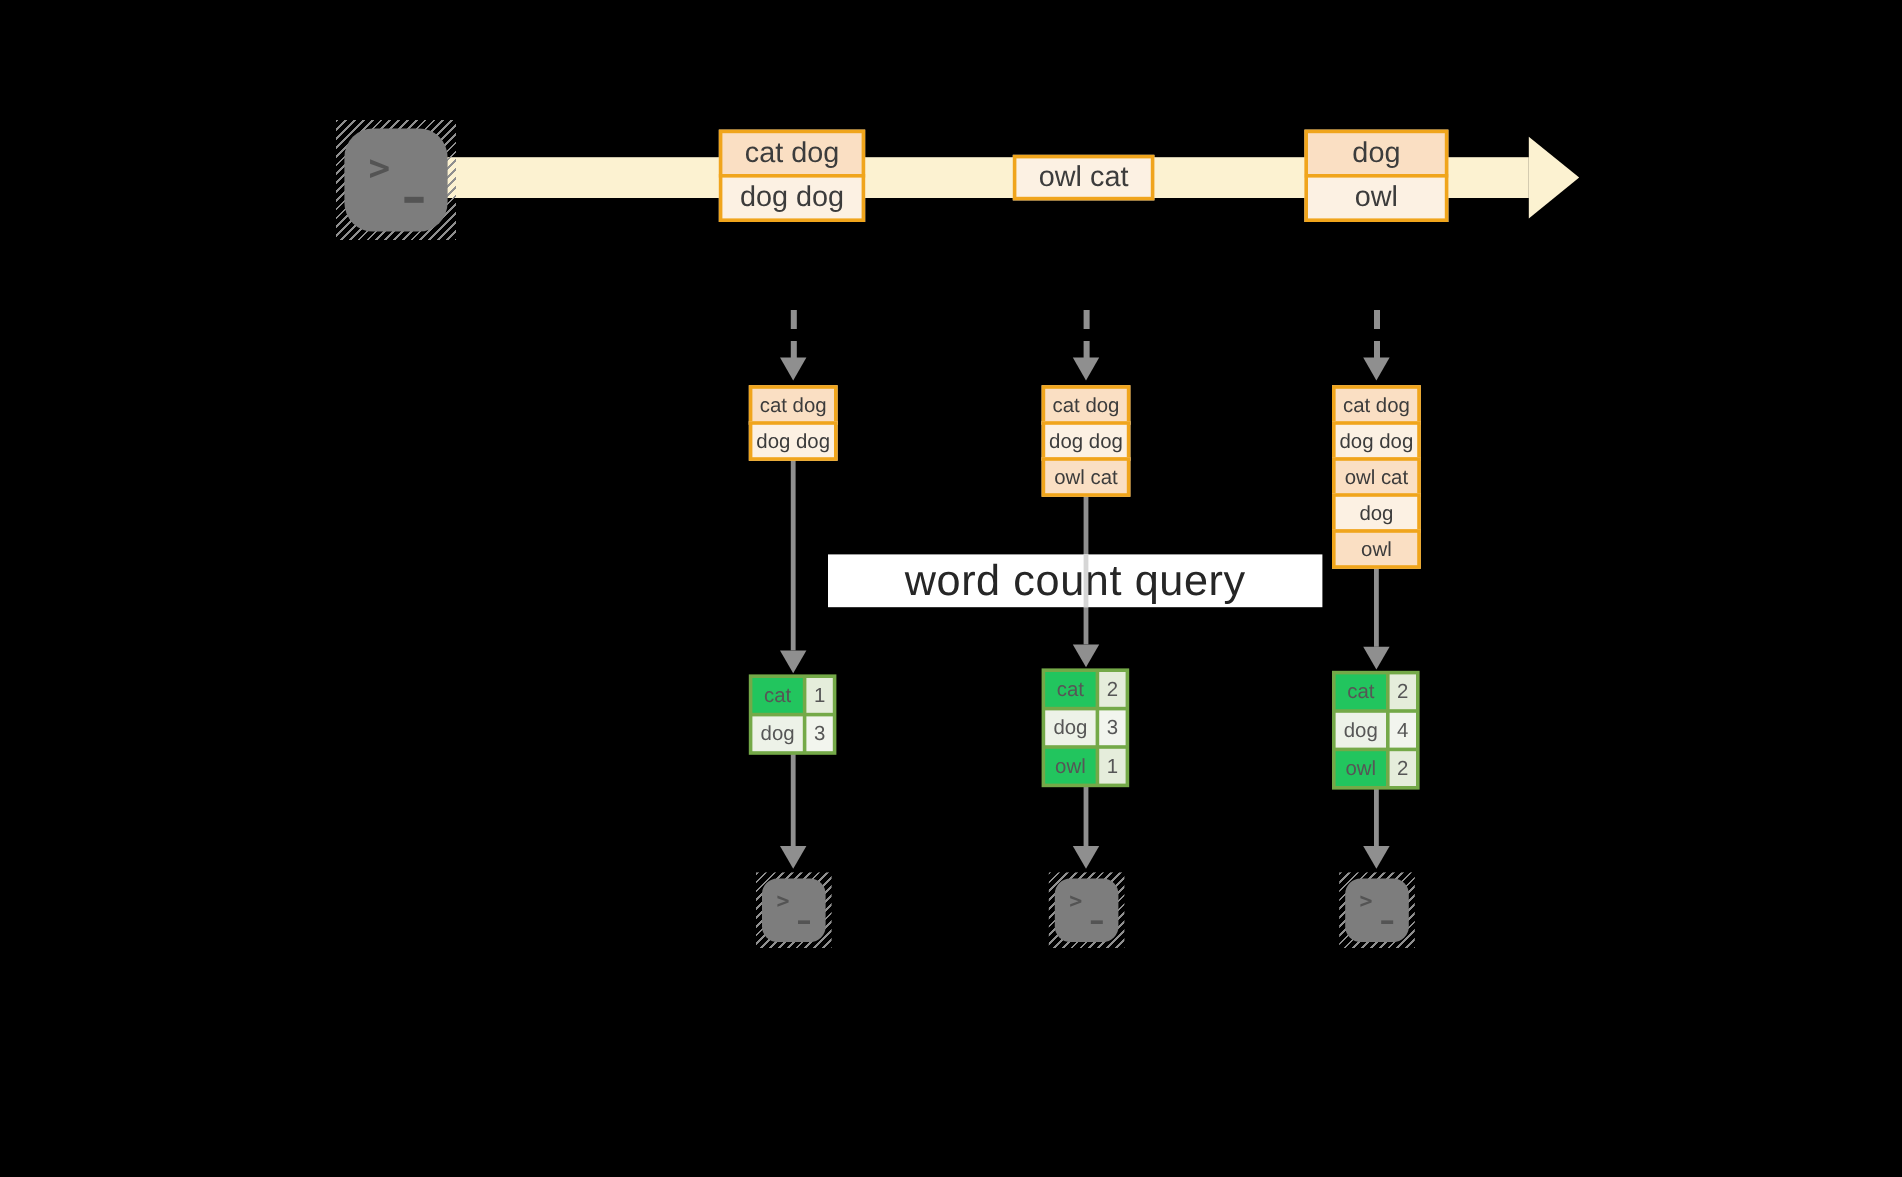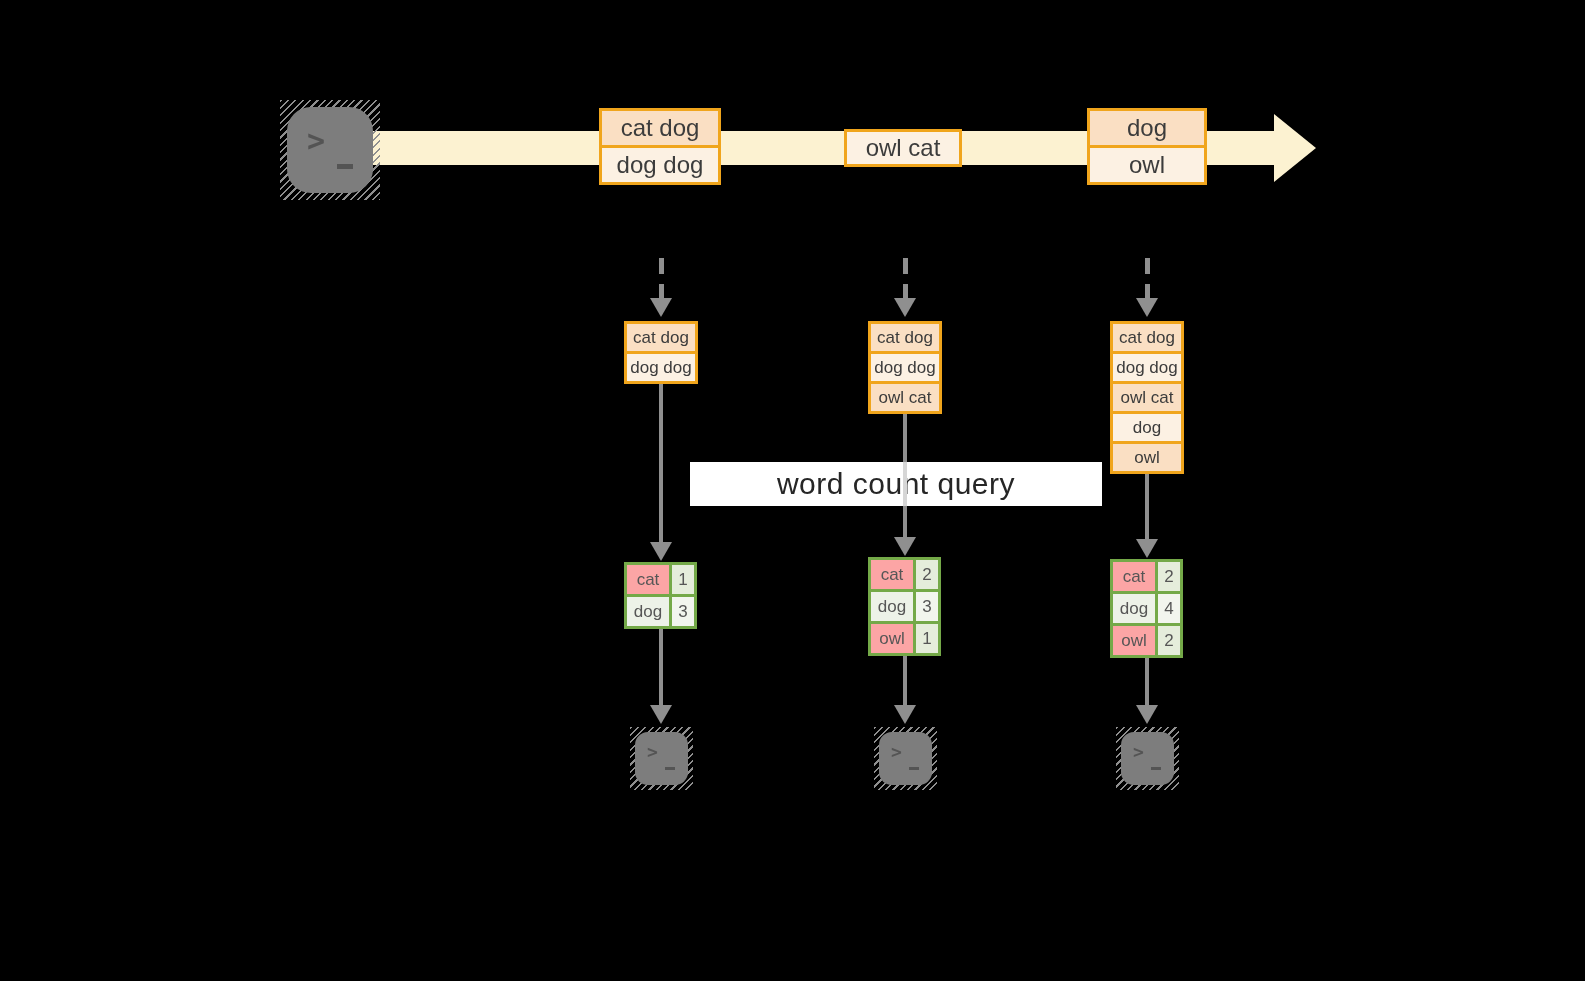--- a/index.html
+++ b/index.html
@@ -37,27 +37,27 @@
   
   .stack{position:absolute;width:74px;z-index:2;}
   .st-row{box-sizing:border-box;width:100%;height:33px;line-height:27px;border:3px solid #f0a51c;
           text-align:center;font-size:17px;color:#3c3c3c;}
   .st-row + .st-row{margin-top:-3px;}
   .stack .st-row:nth-child(odd){background:#fadfc3;}
   .stack .st-row:nth-child(even){background:#fcf1e3;}
   
   .band{position:absolute;left:690px;top:462px;width:412px;height:44px;background:#ffffff;z-index:2;
         display:flex;align-items:center;justify-content:center;}
-  .band span{font-size:30px;color:#262626;letter-spacing:0.5px;}
+  .band span{font-size:36px;color:#262626;letter-spacing:0.5px;}
   .bandline{position:absolute;left:903px;top:462px;width:4px;height:44px;background:#d6d6d6;z-index:3;}
   
   .gt{position:absolute;display:grid;grid-template-columns:42px 22px;grid-auto-rows:29px;gap:3px;
       padding:3px;background:#74a948;z-index:2;}
   .gt > div{display:flex;align-items:center;justify-content:center;font-size:17px;color:#565656;}
-  .gt > div:nth-child(4n+1){background:#fca5a5;}
+  .gt > div:nth-child(4n+1){background:#22c55e;}
   .gt > div:nth-child(4n+2){background:#e5eddb;}
   .gt > div:nth-child(4n+3){background:#edf2e8;}
   .gt > div:nth-child(4n+4){background:#f2f5ee;}
 </style>
 </head>
 <body>
 
 <div class="canvas">
 
   <div class="shaft"></div>

